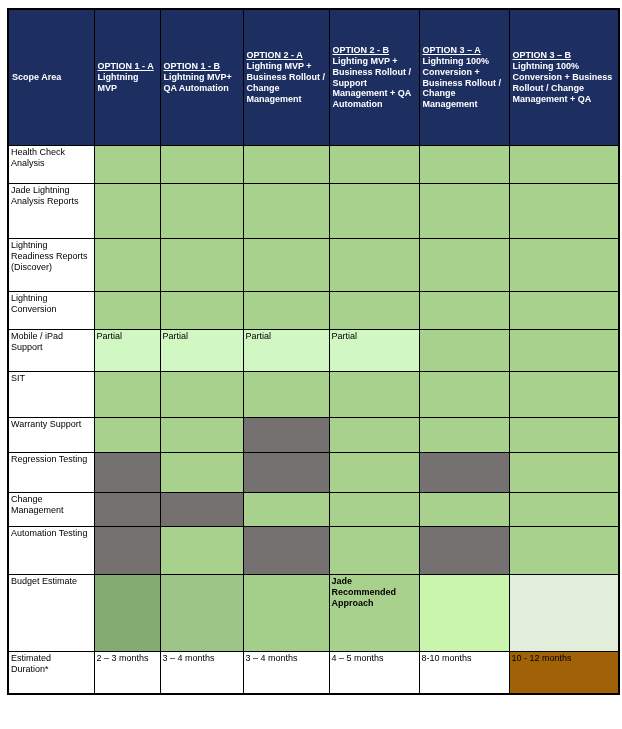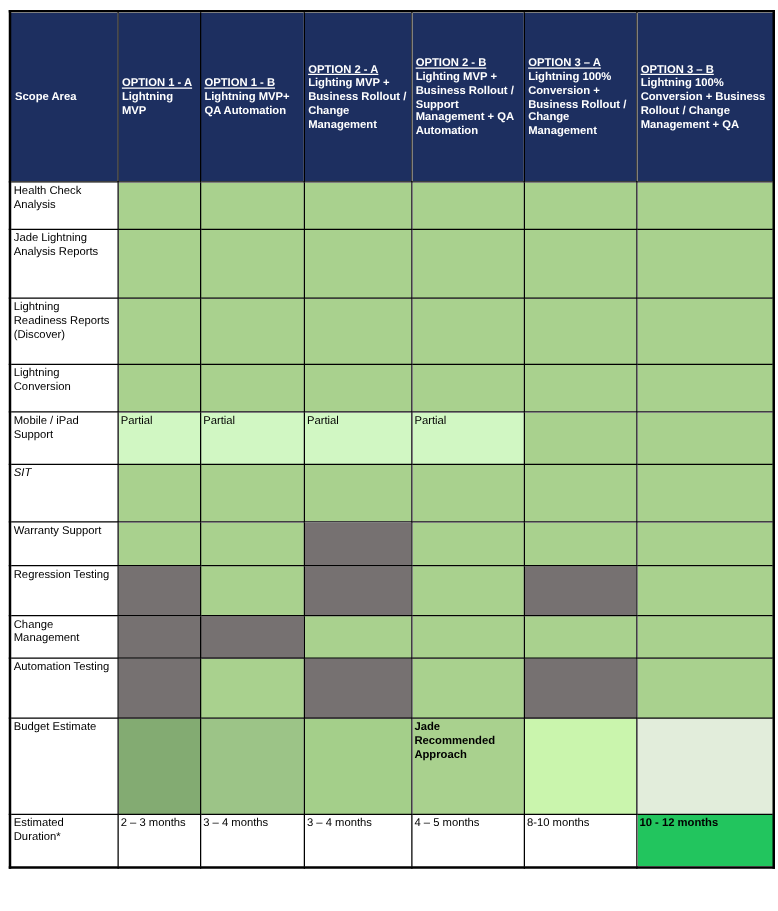--- a/index.html
+++ b/index.html
@@ -142,21 +142,21 @@
         </tr>
         <tr style="height: 42px;">
           <td class="label-cell">Mobile / iPad Support</td>
           <td class="matrix-cell" style="background: rgb(209, 247, 195);">Partial</td>
           <td class="matrix-cell" style="background: rgb(209, 247, 195);">Partial</td>
           <td class="matrix-cell" style="background: rgb(209, 247, 195);">Partial</td>
           <td class="matrix-cell" style="background: rgb(209, 247, 195);">Partial</td>
           <td class="matrix-cell" style="background: rgb(169, 209, 142);"></td>
           <td class="matrix-cell" style="background: rgb(169, 209, 142);"></td>
         </tr>
-        <tr style="height: 46px; font-style: italic;">
+        <tr style="height: 46px;">
           <td class="label-cell">SIT</td>
           <td class="matrix-cell" style="background: rgb(169, 209, 142);"></td>
           <td class="matrix-cell" style="background: rgb(169, 209, 142);"></td>
           <td class="matrix-cell" style="background: rgb(169, 209, 142);"></td>
           <td class="matrix-cell" style="background: rgb(169, 209, 142);"></td>
           <td class="matrix-cell" style="background: rgb(169, 209, 142);"></td>
           <td class="matrix-cell" style="background: rgb(169, 209, 142);"></td>
         </tr>
         <tr style="height: 35px;">
           <td class="label-cell">Warranty Support</td>
@@ -203,17 +203,17 @@
           <td class="matrix-cell" style="background: rgb(202, 245, 173);"></td>
           <td class="matrix-cell" style="background: rgb(226, 237, 219);"></td>
         </tr>
         <tr style="height: 42px;">
           <td class="label-cell">Estimated Duration*</td>
           <td class="matrix-cell" style="background: rgb(255, 255, 255);">2 – 3 months</td>
           <td class="matrix-cell" style="background: rgb(255, 255, 255);">3 – 4 months</td>
           <td class="matrix-cell" style="background: rgb(255, 255, 255);">3 – 4 months</td>
           <td class="matrix-cell" style="background: rgb(255, 255, 255);">4 – 5 months</td>
           <td class="matrix-cell" style="background: rgb(255, 255, 255);">8-10 months</td>
-          <td class="matrix-cell" style="background: #22c55e; font-weight: bold;">10 - 12 months</td>
+          <td class="matrix-cell" style="background: #a16207;">10 - 12 months</td>
         </tr>
       </tbody>
   </table>
 </div>
 
 </body></html>

